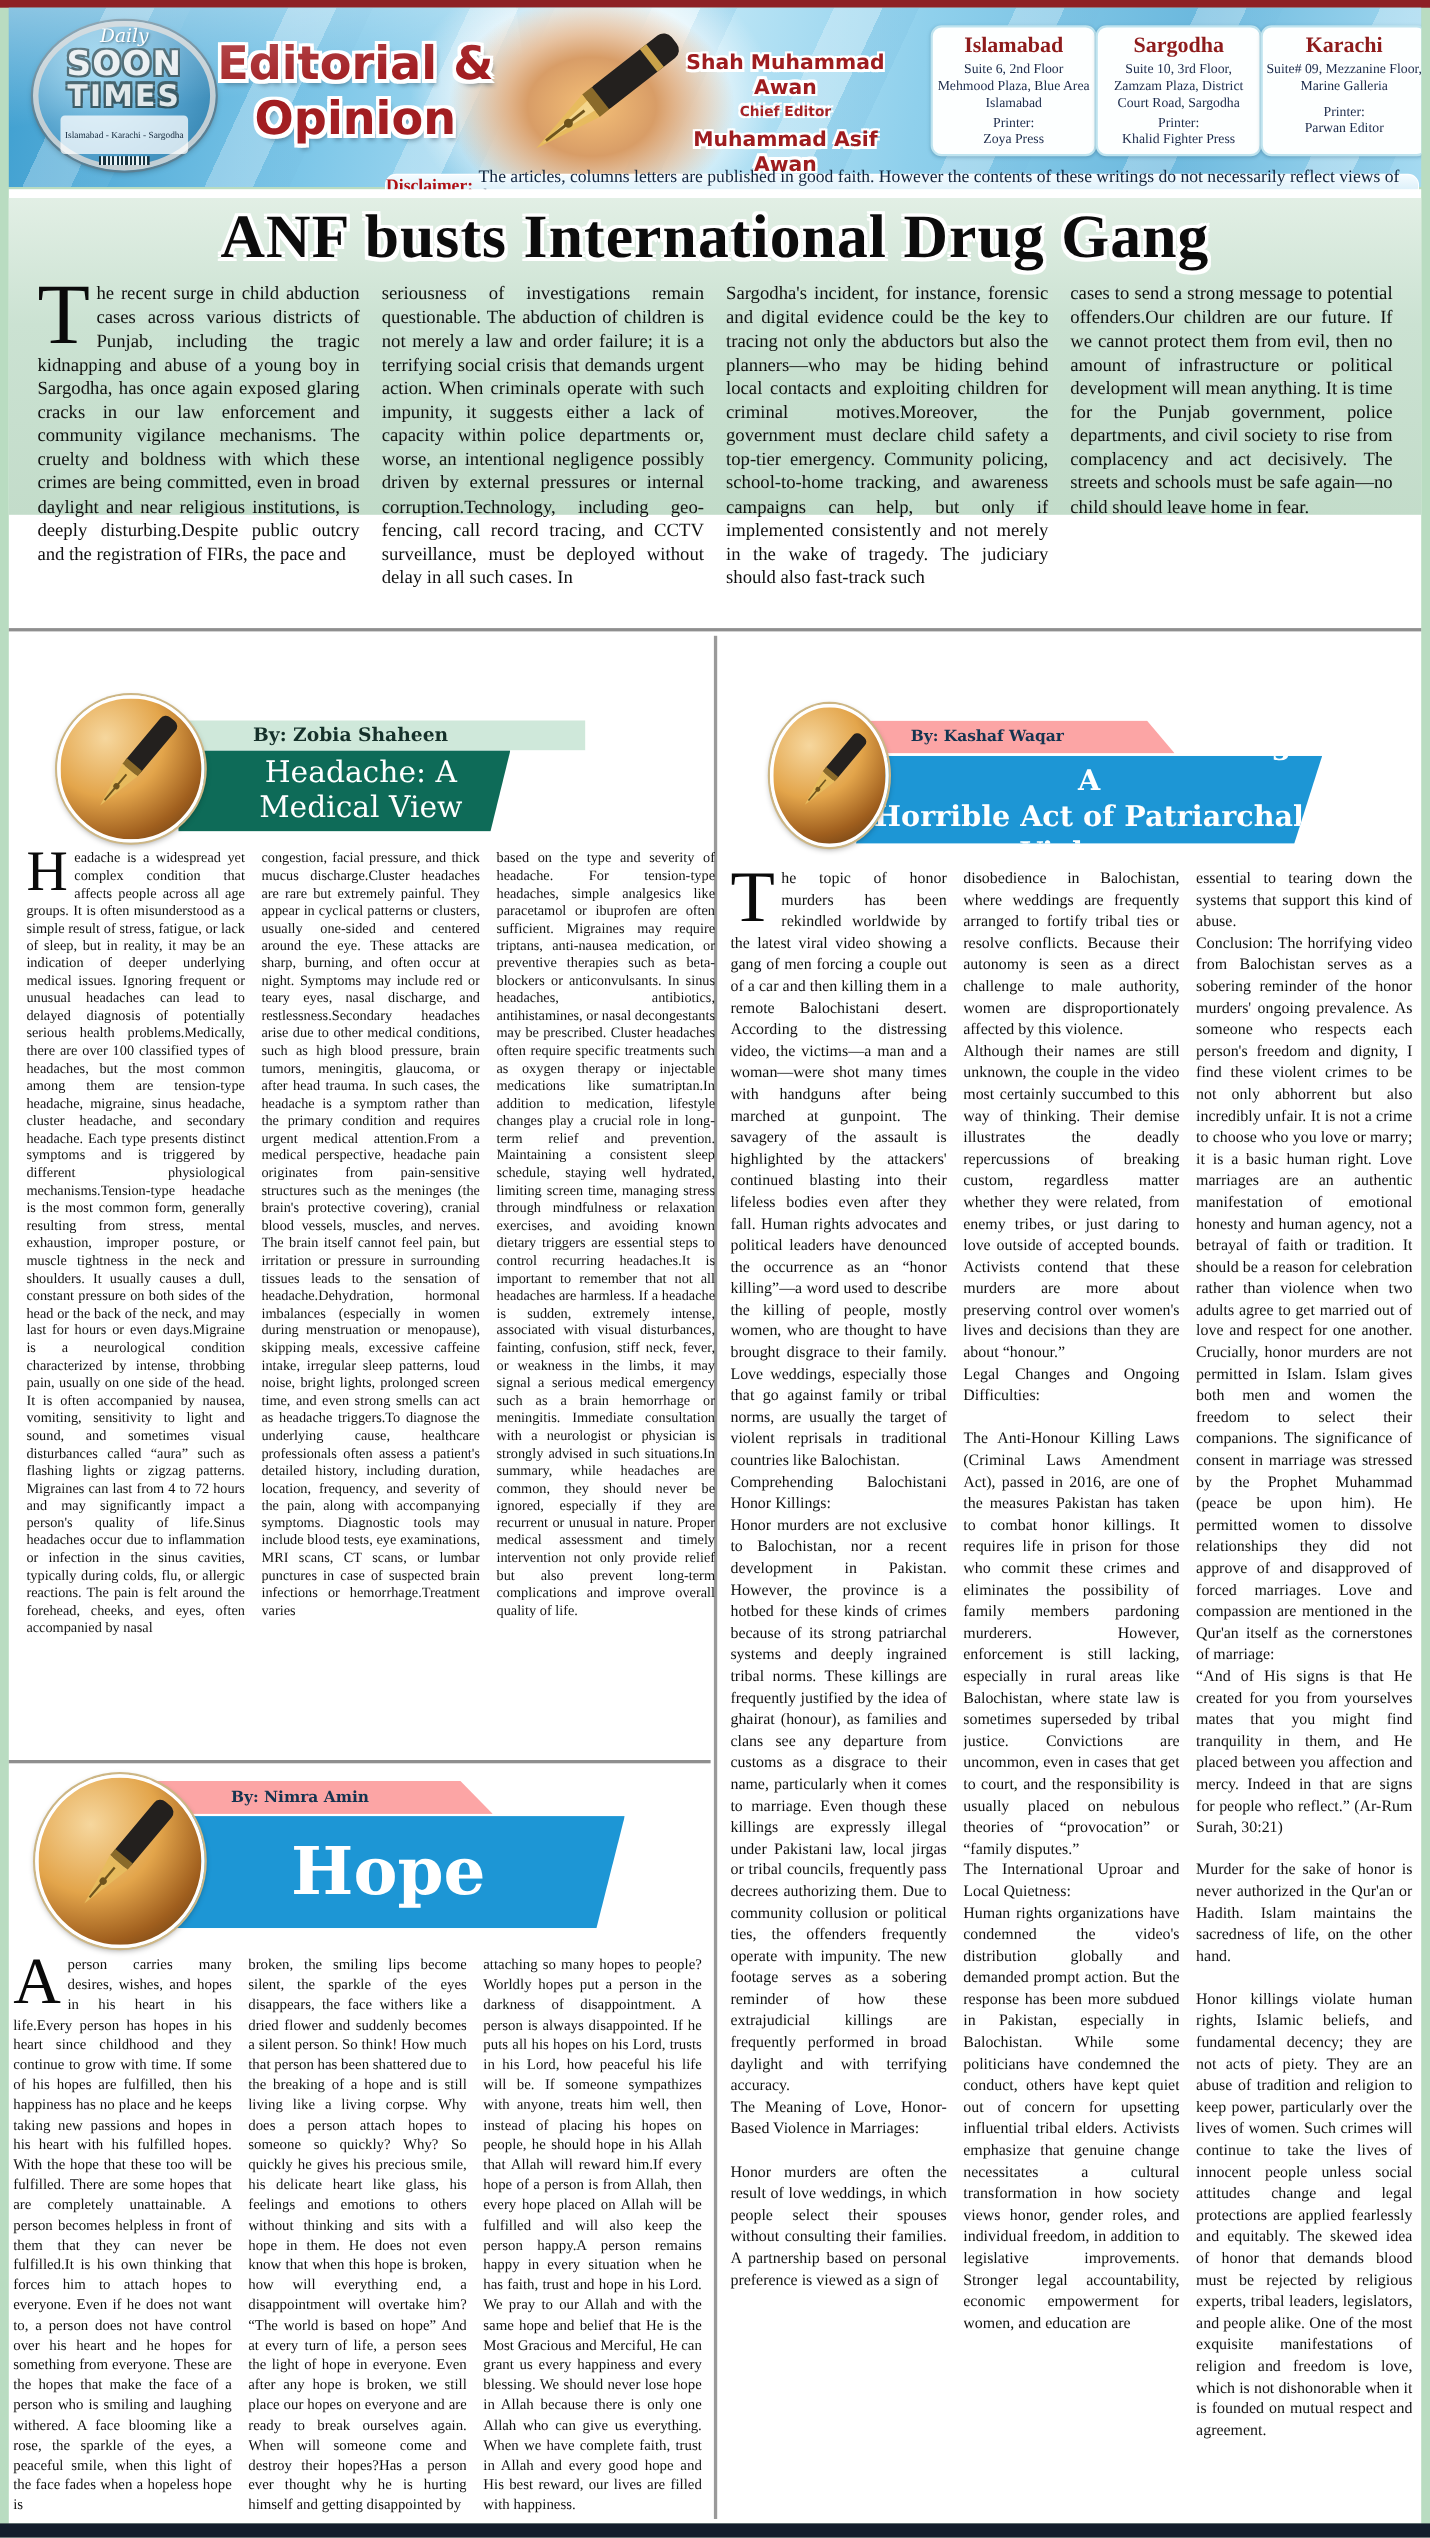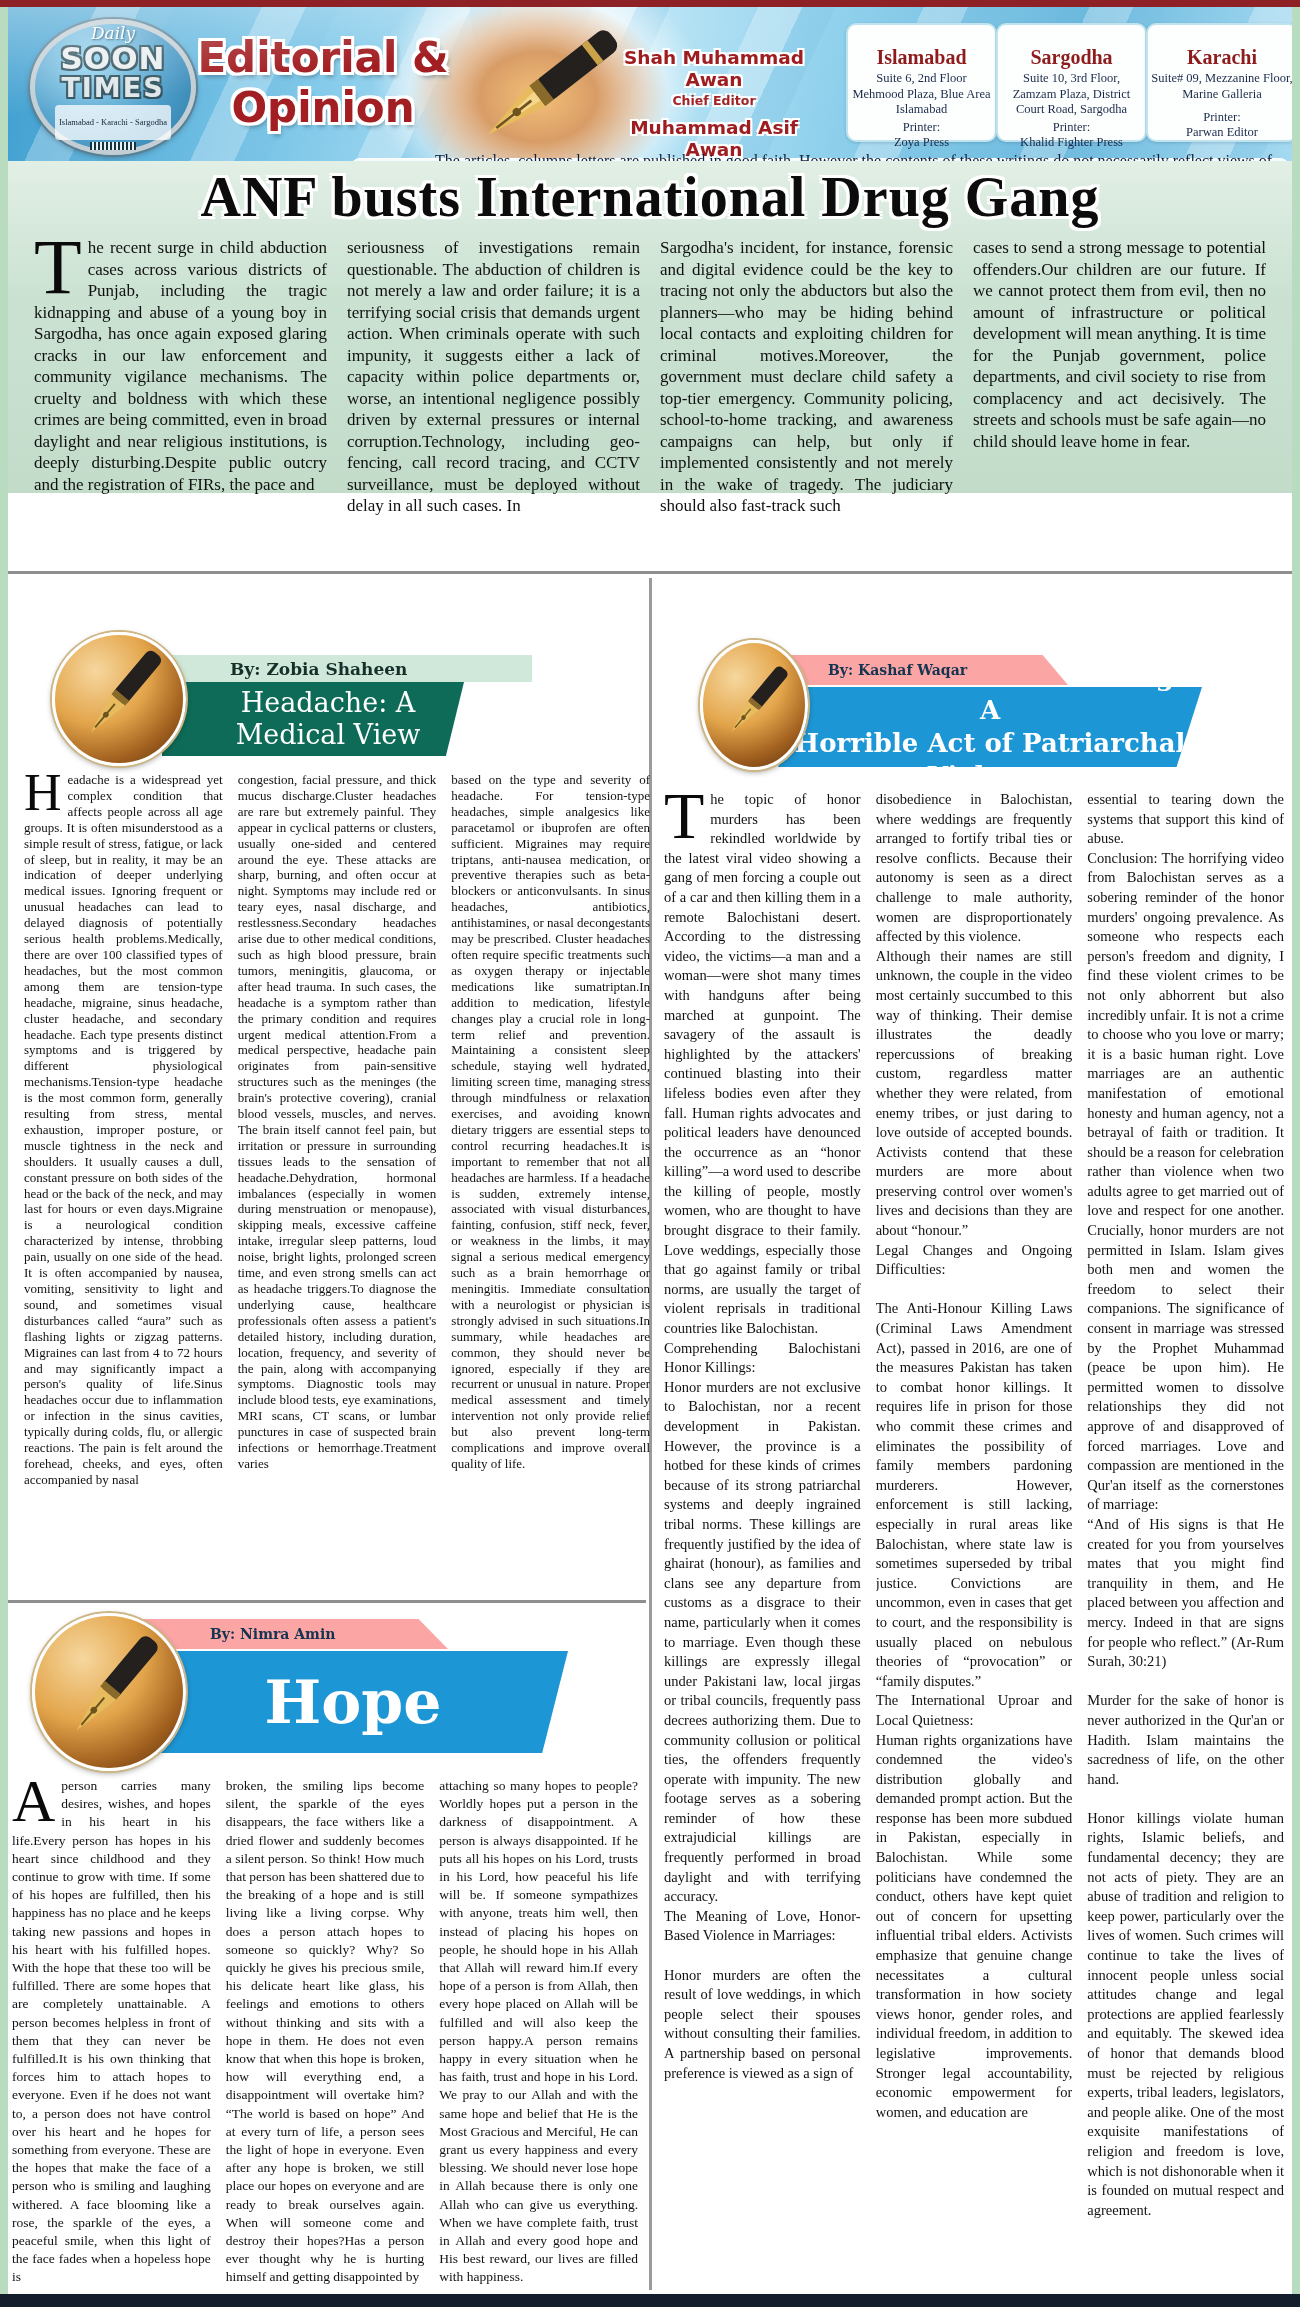--- a/index.html
+++ b/index.html
@@ -44,32 +44,32 @@
 
   .editors{position:absolute;left:592px;top:40px;width:228px;text-align:center;font-family:"DejaVu Sans",sans-serif;}
   .ed-name{font-weight:bold;font-size:18.5px;color:#9e1d20;line-height:22px;
     text-shadow:-2px -2px 0 #fff,2px -2px 0 #fff,-2px 2px 0 #fff,2px 2px 0 #fff,0 2px 0 #fff,0 -2px 0 #fff;}
   .ed-role{font-weight:bold;font-size:12.5px;color:#a32226;line-height:15px;margin:2px 0 9px 0;
     text-shadow:-2px -2px 0 #fff,2px -2px 0 #fff,-2px 2px 0 #fff,2px 2px 0 #fff;}
 
   .office{position:absolute;top:16px;width:141px;height:110px;background:#fdffff;border:2px solid #bfe4ef;border-radius:10px;
     text-align:center;padding:5px 3px 0 3px;box-shadow:0 1px 3px rgba(30,80,110,.25);}
   .office-1{left:838px;} .office-2{left:988px;} .office-3{left:1138px;width:142px;}
-  .office-city{font-family:"Liberation Serif",serif;font-weight:bold;font-size:20px;color:#8e1c1c;line-height:23px;margin-top:16px;}
+  .office-city{font-family:"Liberation Serif",serif;font-weight:bold;font-size:20px;color:#8e1c1c;line-height:23px;}
   .office-addr{font-size:12.5px;color:#1b2a4a;line-height:15.5px;margin-top:2px;}
   .office-printer{font-size:12.5px;color:#1b2a4a;line-height:15px;margin-top:2px;}
   .office-press{font-size:12.5px;color:#1b2a4a;line-height:15px;}
 
   .disclaimer{position:absolute;left:350px;top:146px;width:938px;height:21px;border-radius:10px;
     background:linear-gradient(#f6fcff,#cfeaf7);border:1px solid #ffffff;display:flex;align-items:center;justify-content:center;gap:5px;
     font-size:16px;color:#10233c;margin-top:12px;}
   .disc-label{color:#b01015;font-weight:bold;}
 
   
-  .editorial{position:absolute;left:8px;top:161px;width:1284px;height:332px;
+  .editorial{position:absolute;left:8px;top:180px;width:1284px;height:288px;
     background:linear-gradient(#e2efe5,#cbe2d2 40%,#c3dcca);}
   .headline{margin:4px 0 0 0;text-align:center;font-family:"Liberation Serif",serif;font-weight:bold;font-size:56px;color:#0c0c0c;letter-spacing:1px;
     text-shadow:-3px -3px 0 #fff,3px -3px 0 #fff,-3px 3px 0 #fff,3px 3px 0 #fff,0 -3px 0 #fff,0 3px 0 #fff,-3px 0 0 #fff,3px 0 0 #fff;}
   .ed-cols{display:flex;gap:20px;padding:8px 26px 0 26px;}
   .ed-col{flex:1;text-align:justify;font-size:17px;line-height:21.5px;color:#101010;}
   .dropcap{float:left;font-family:"Liberation Serif",serif;padding-right:6px;color:#0a0a0a;}
   .dc-ed{font-size:78px;line-height:60px;}
 
   
   .mid-rule{position:absolute;left:8px;top:571px;width:1284px;height:3px;background:#8f8f8f;}

